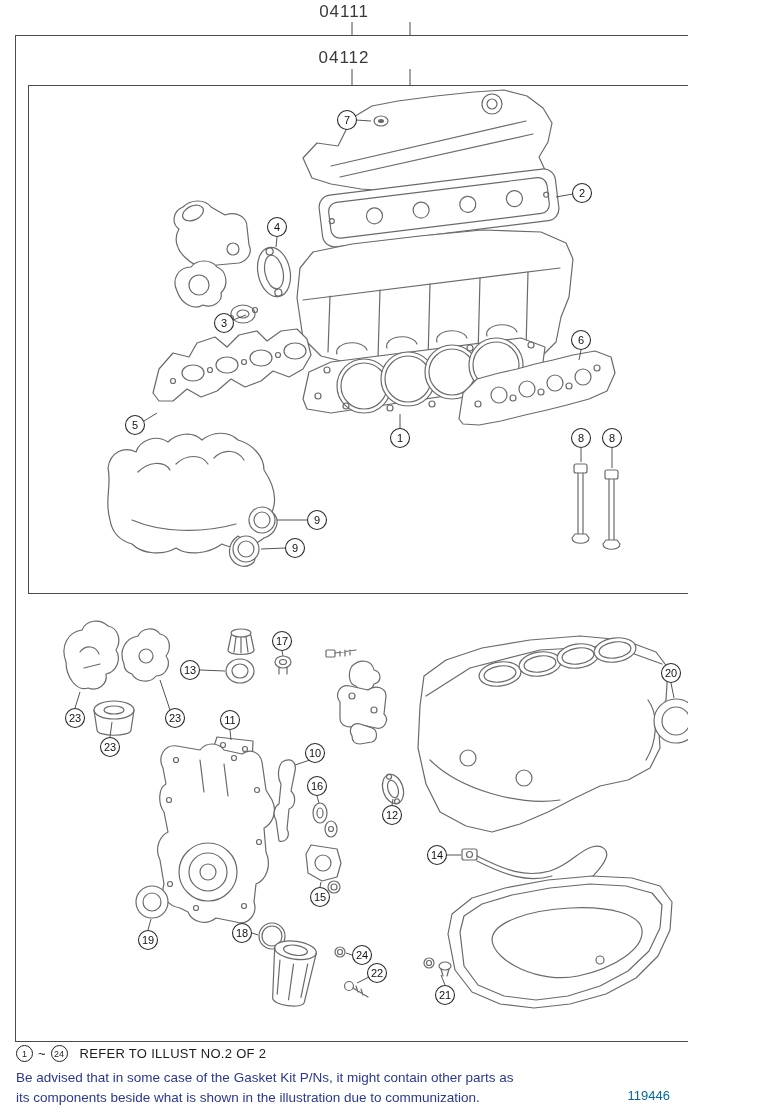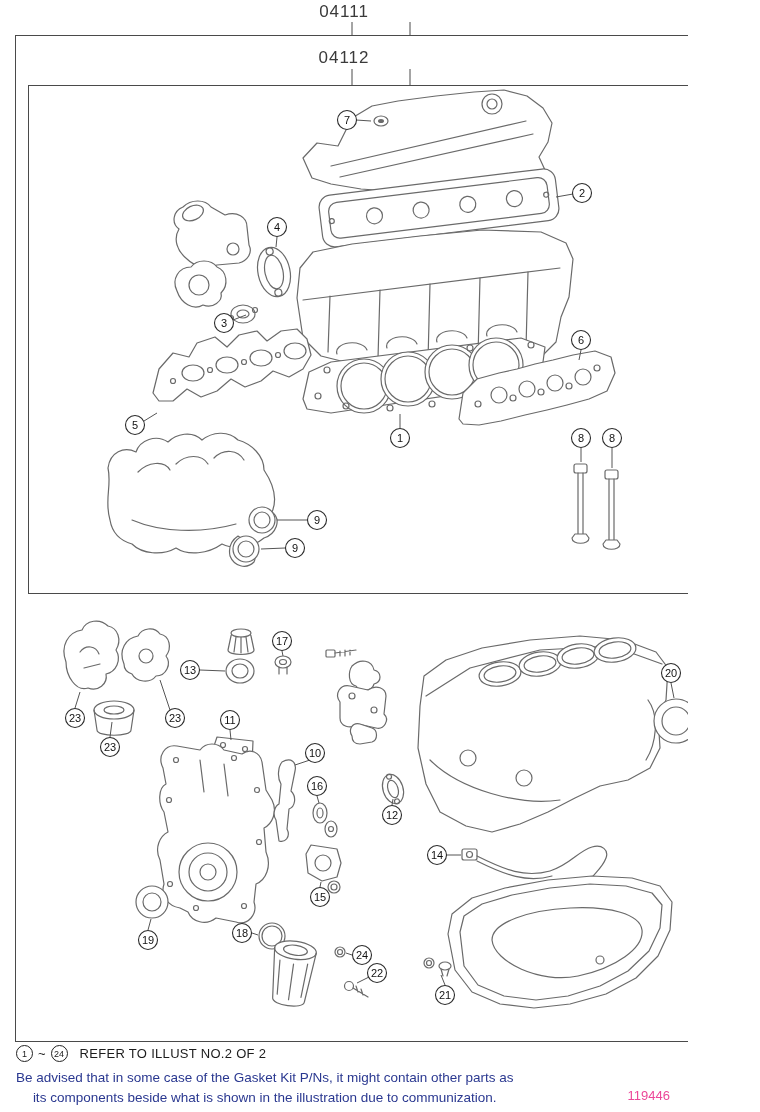--- a/index.html
+++ b/index.html
@@ -20,22 +20,22 @@
   .callout circle{fill:#fff;stroke:#2b2b2b;stroke-width:1.1;}
   .callout text{font-size:11px;fill:#111;text-anchor:middle;
                 font-family:"Liberation Sans",sans-serif;}
   .refer-line{position:absolute;left:16px;top:1045px;display:flex;align-items:center;
               gap:4px;font-size:13px;color:#1c1c1c;}
   .circ{display:inline-flex;width:15px;height:15px;border:1px solid #222;border-radius:50%;
         align-items:center;justify-content:center;font-size:9px;color:#1c1c1c;flex:0 0 auto;}
   .tilde{margin:0 1px;}
   .refer-text{margin-left:8px;letter-spacing:.3px;}
   .notes{position:absolute;left:16px;top:1068px;font-size:13.5px;line-height:20px;
-         color:#2a3890;text-align:center;}
-  .fig-num{position:absolute;right:18px;top:1088px;font-size:13px;color:#ec4899;}
+         color:#2a3890;}
+  .fig-num{position:absolute;right:18px;top:1088px;font-size:13px;color:#0369a1;}
 </style>
 </head>
 <body>
 
 <div class="page">
 
   <div class="part-code code-outer">04111</div>
   <div class="frame frame-outer"></div>
   <div class="part-code code-inner">04112</div>
   <div class="frame frame-inner"></div>

